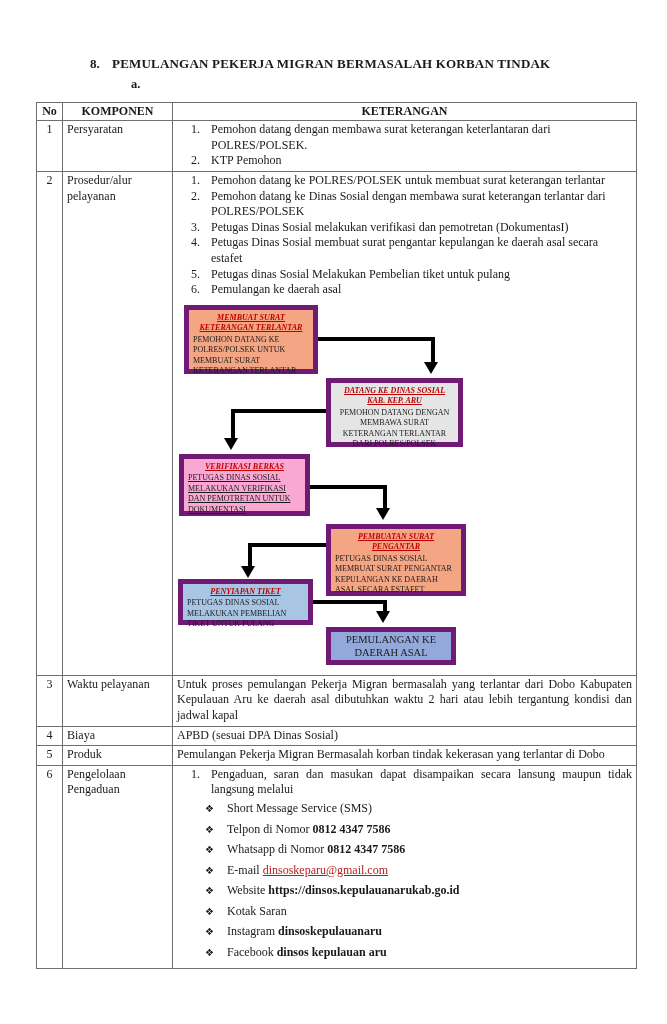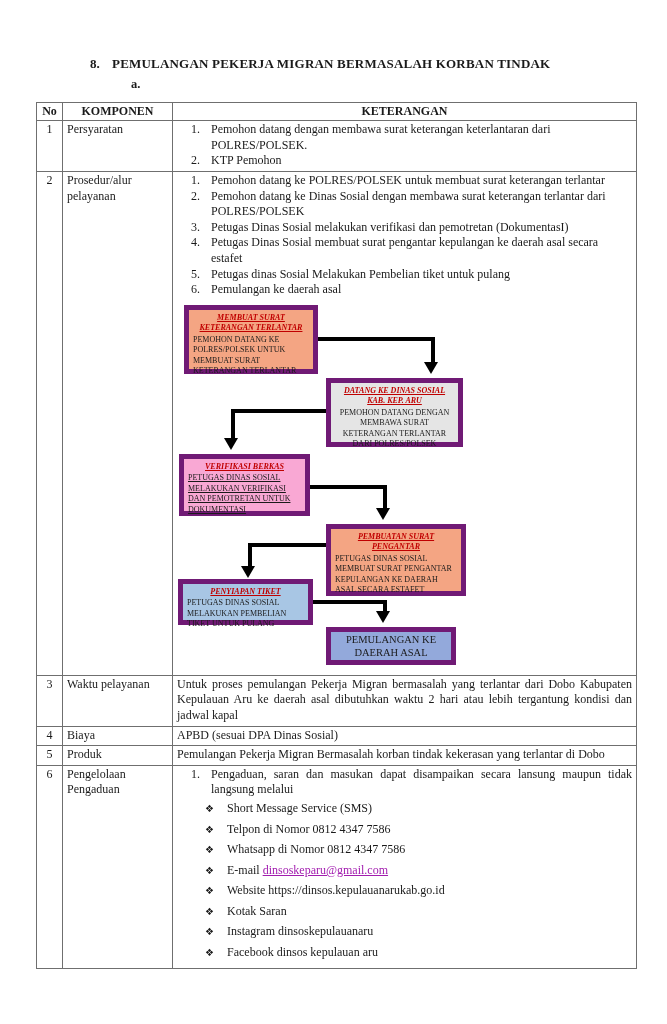--- a/index.html
+++ b/index.html
@@ -63,22 +63,22 @@
   .a1t { left:247px; top:62px; }
   .a2t { left:47px;  top:138px; }
   .a3t { left:199px; top:208px; }
   .a4t { left:64px;  top:266px; }
   .a5t { left:199px; top:311px; }
   
   .contacts { margin:3px 0 4px 28px; }
   .contact { display:flex; align-items:baseline; margin:0 0 5px 0; }
   .diamond { width:22px; flex:0 0 22px; font-family:"DejaVu Sans", sans-serif; font-size:10px; }
   .diamond::before { content:"\2756"; }
-  .bold { font-weight:normal; }
-  .link { color:#a21caf; text-decoration:underline; }
+  .bold { font-weight:bold; }
+  .link { color:#b91c1c; text-decoration:underline; }
 </style>
 </head>
 <body>
 
 <div class="page">
 
   <div class="heading">
     <div class="h-num">8.</div>
     <div class="h-title">
       <div>PEMULANGAN PEKERJA MIGRAN BERMASALAH KORBAN TINDAK</div>

